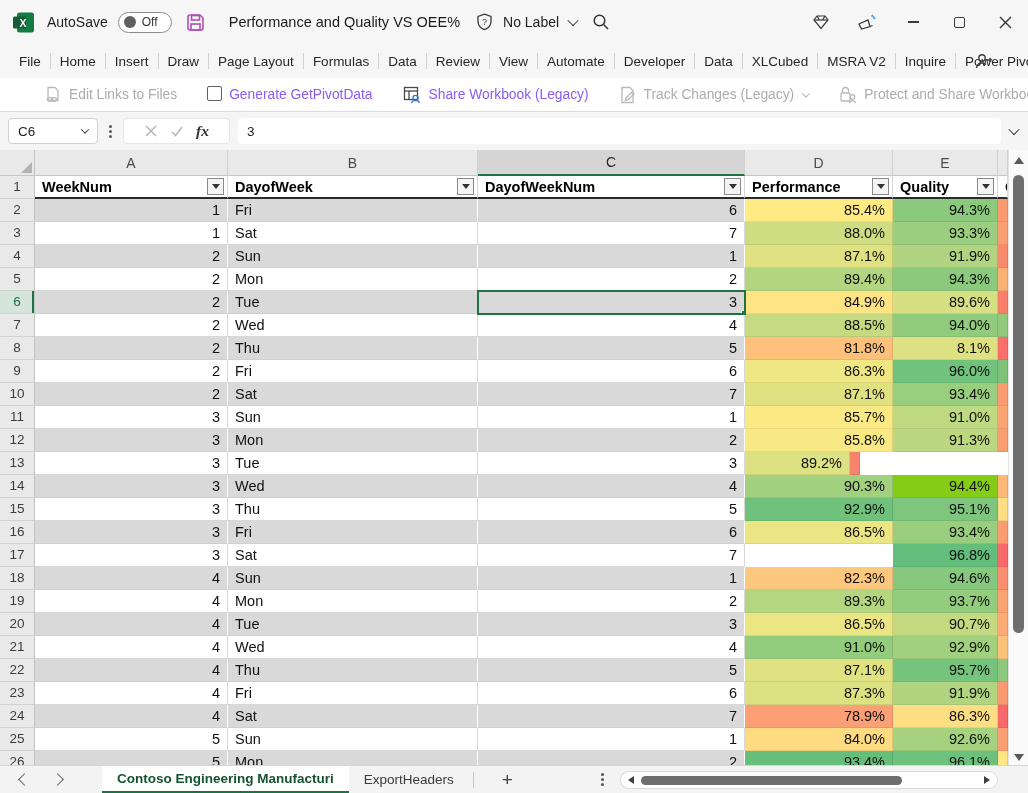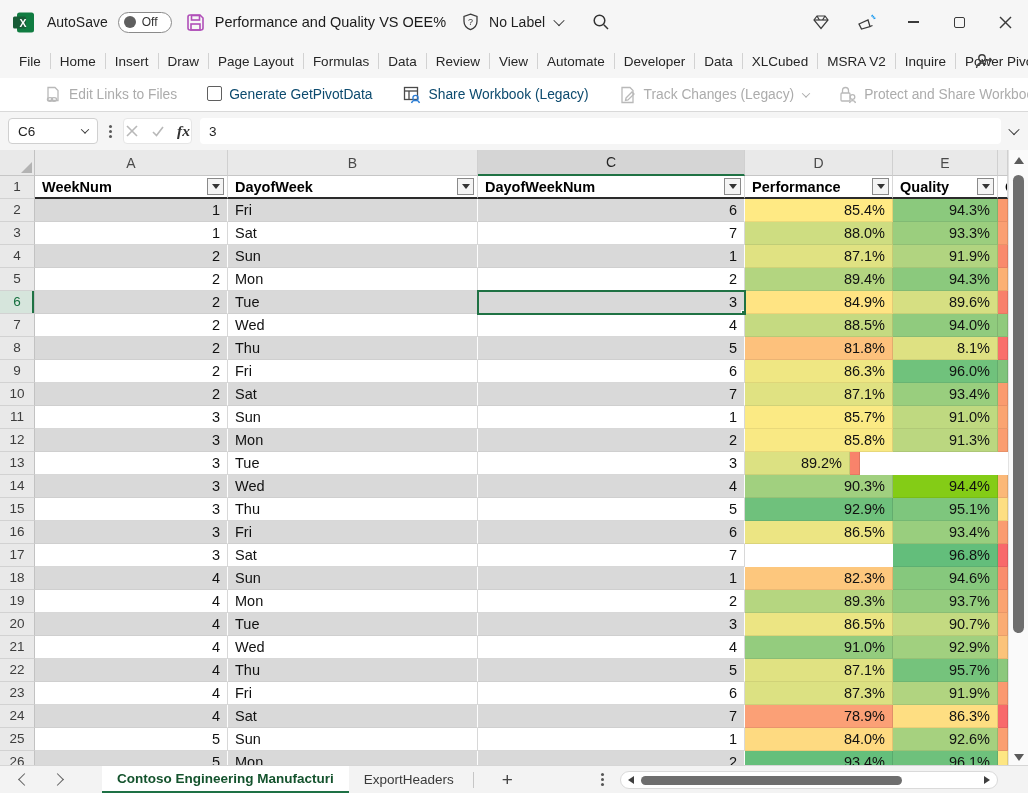--- a/index.html
+++ b/index.html
@@ -10,54 +10,54 @@
   
   .titlebar { height:44px; background:#F6F6F6; display:flex; align-items:center; position:relative; }
   .tb-left { display:flex; align-items:center; padding-left:13px; gap:10px; }
   .xl-logo { width:22px; height:21px; display:inline-flex; }
   .autosave-lbl { font-size:14px; color:#1f1f1f; margin-left:2px; }
   .toggle { width:54px; height:21px; border:1px solid #8a8a8a; border-radius:11px; background:#fff;
             display:inline-flex; align-items:center; padding:0 5px; gap:6px; cursor:pointer; }
   .toggle .knob { width:12px; height:12px; border-radius:50%; background:#5f5f5f; }
   .toggle .tstate { font-size:12px; color:#333; }
   .save-ic { width:19px; height:19px; display:inline-flex; margin-left:4px; }
-  .doc-title { font-size:14.5px; color:#1b1b1b; white-space:nowrap; }
+  .doc-title { font-size:14.5px; color:#1b1b1b; margin-left:14px; white-space:nowrap; }
   .shield { width:17px; height:18px; display:inline-flex; margin-left:6px; }
   .sens-lbl { font-size:14px; color:#1f1f1f; }
   .chev { width:8px; height:8px; border-right:1.6px solid #3b3b3b; border-bottom:1.6px solid #3b3b3b;
           transform:rotate(45deg) translate(-1px,-1px); display:inline-block; }
   .chev.small { width:6px; height:6px; }
   .search-ic { position:absolute; left:592px; top:13px; width:18px; height:18px; cursor:pointer; }
   .tb-right { position:absolute; right:0; top:0; height:44px; display:flex; align-items:center; }
   .tb-btn { width:46px; height:44px; display:flex; align-items:center; justify-content:center; cursor:pointer; }
   .min-glyph { width:11px; height:2px; background:#3b3b3b; display:inline-block; }
   .max-glyph { width:11px; height:11px; border:1.5px solid #3b3b3b; border-radius:2px; display:inline-block; }
 
   
   .ribbon-tabs { height:34px; background:#F6F6F6; display:flex; align-items:center; padding-left:10px; position:relative; }
   .rtab { font-size:13.5px; color:#262626; padding:0 9px; height:34px; display:inline-flex; align-items:center; cursor:pointer; white-space:nowrap; }
   .rtab-sep { width:1px; height:16px; background:#D2D2D2; display:inline-block; }
   .share-person { position:absolute; right:34px; top:7px; width:20px; height:20px; cursor:pointer; }
 
   
   .ribbon-commands { height:34px; background:#fff; border-bottom:1px solid #D9D9D9; display:flex; align-items:center; padding-left:44px; }
   #toolbar-items { display:flex; align-items:center; gap:30px; }
-  .titem { display:flex; align-items:center; gap:7px; font-size:13.8px; color:#0c4a6e; cursor:pointer; white-space:nowrap; }
+  .titem { display:flex; align-items:center; gap:7px; font-size:13.8px; color:#8b5cf6; cursor:pointer; white-space:nowrap; }
   .titem.disabled { color:#ACACAC; cursor:default; }
   .titem svg { display:block; }
   .cb { width:15px; height:15px; border:1.4px solid #5f5f5f; background:#fff; display:inline-block; border-radius:2px; }
   .titem .chev { width:6px; height:6px; border-color:#ACACAC; margin-left:2px; }
 
   
   .formula-row { height:38px; background:#F5F5F5; display:flex; align-items:center; padding:0 10px 0 8px; }
   .name-box { width:90px; height:26px; background:#fff; border:1px solid #D0D0D0; border-radius:4px;
               display:flex; align-items:center; justify-content:space-between; padding:0 9px; font-size:13.5px; color:#1f1f1f; cursor:pointer; }
   .dots3 { width:3px; height:3px; border-radius:50%; background:#5a5a5a; box-shadow:0 -5px 0 #5a5a5a, 0 5px 0 #5a5a5a;
            margin:0 11px; display:inline-block; }
-  .fb-tools { background:#fff; border:1px solid #E6E6E6; border-radius:4px; height:26px; display:flex; align-items:center; padding:0 1px; gap:12px; }
+  .fb-tools { background:#fff; border:1px solid #E6E6E6; border-radius:4px; height:26px; display:flex; align-items:center; padding:0 20px; gap:12px; }
   .fb-btn { width:14px; height:14px; display:inline-flex; cursor:default; }
   .fx { font-family:"Liberation Serif", serif; font-style:italic; font-weight:bold; font-size:15.5px; color:#333; cursor:pointer; }
   .fb-input { flex:1; height:26px; background:#fff; border-radius:4px; margin-left:8px; font-size:13.5px; color:#1f1f1f;
               display:flex; align-items:center; padding-left:9px; cursor:text; }
   .fb-expand { margin-left:9px; }
 
   
   .grid { position:relative; height:615px; background:#fff; overflow:hidden; }
   .col-letters { display:flex; height:26px; }
   .cl { background:#E9E9E9; border-right:1px solid #D0D0D0; border-bottom:1px solid #C6C6C6;

